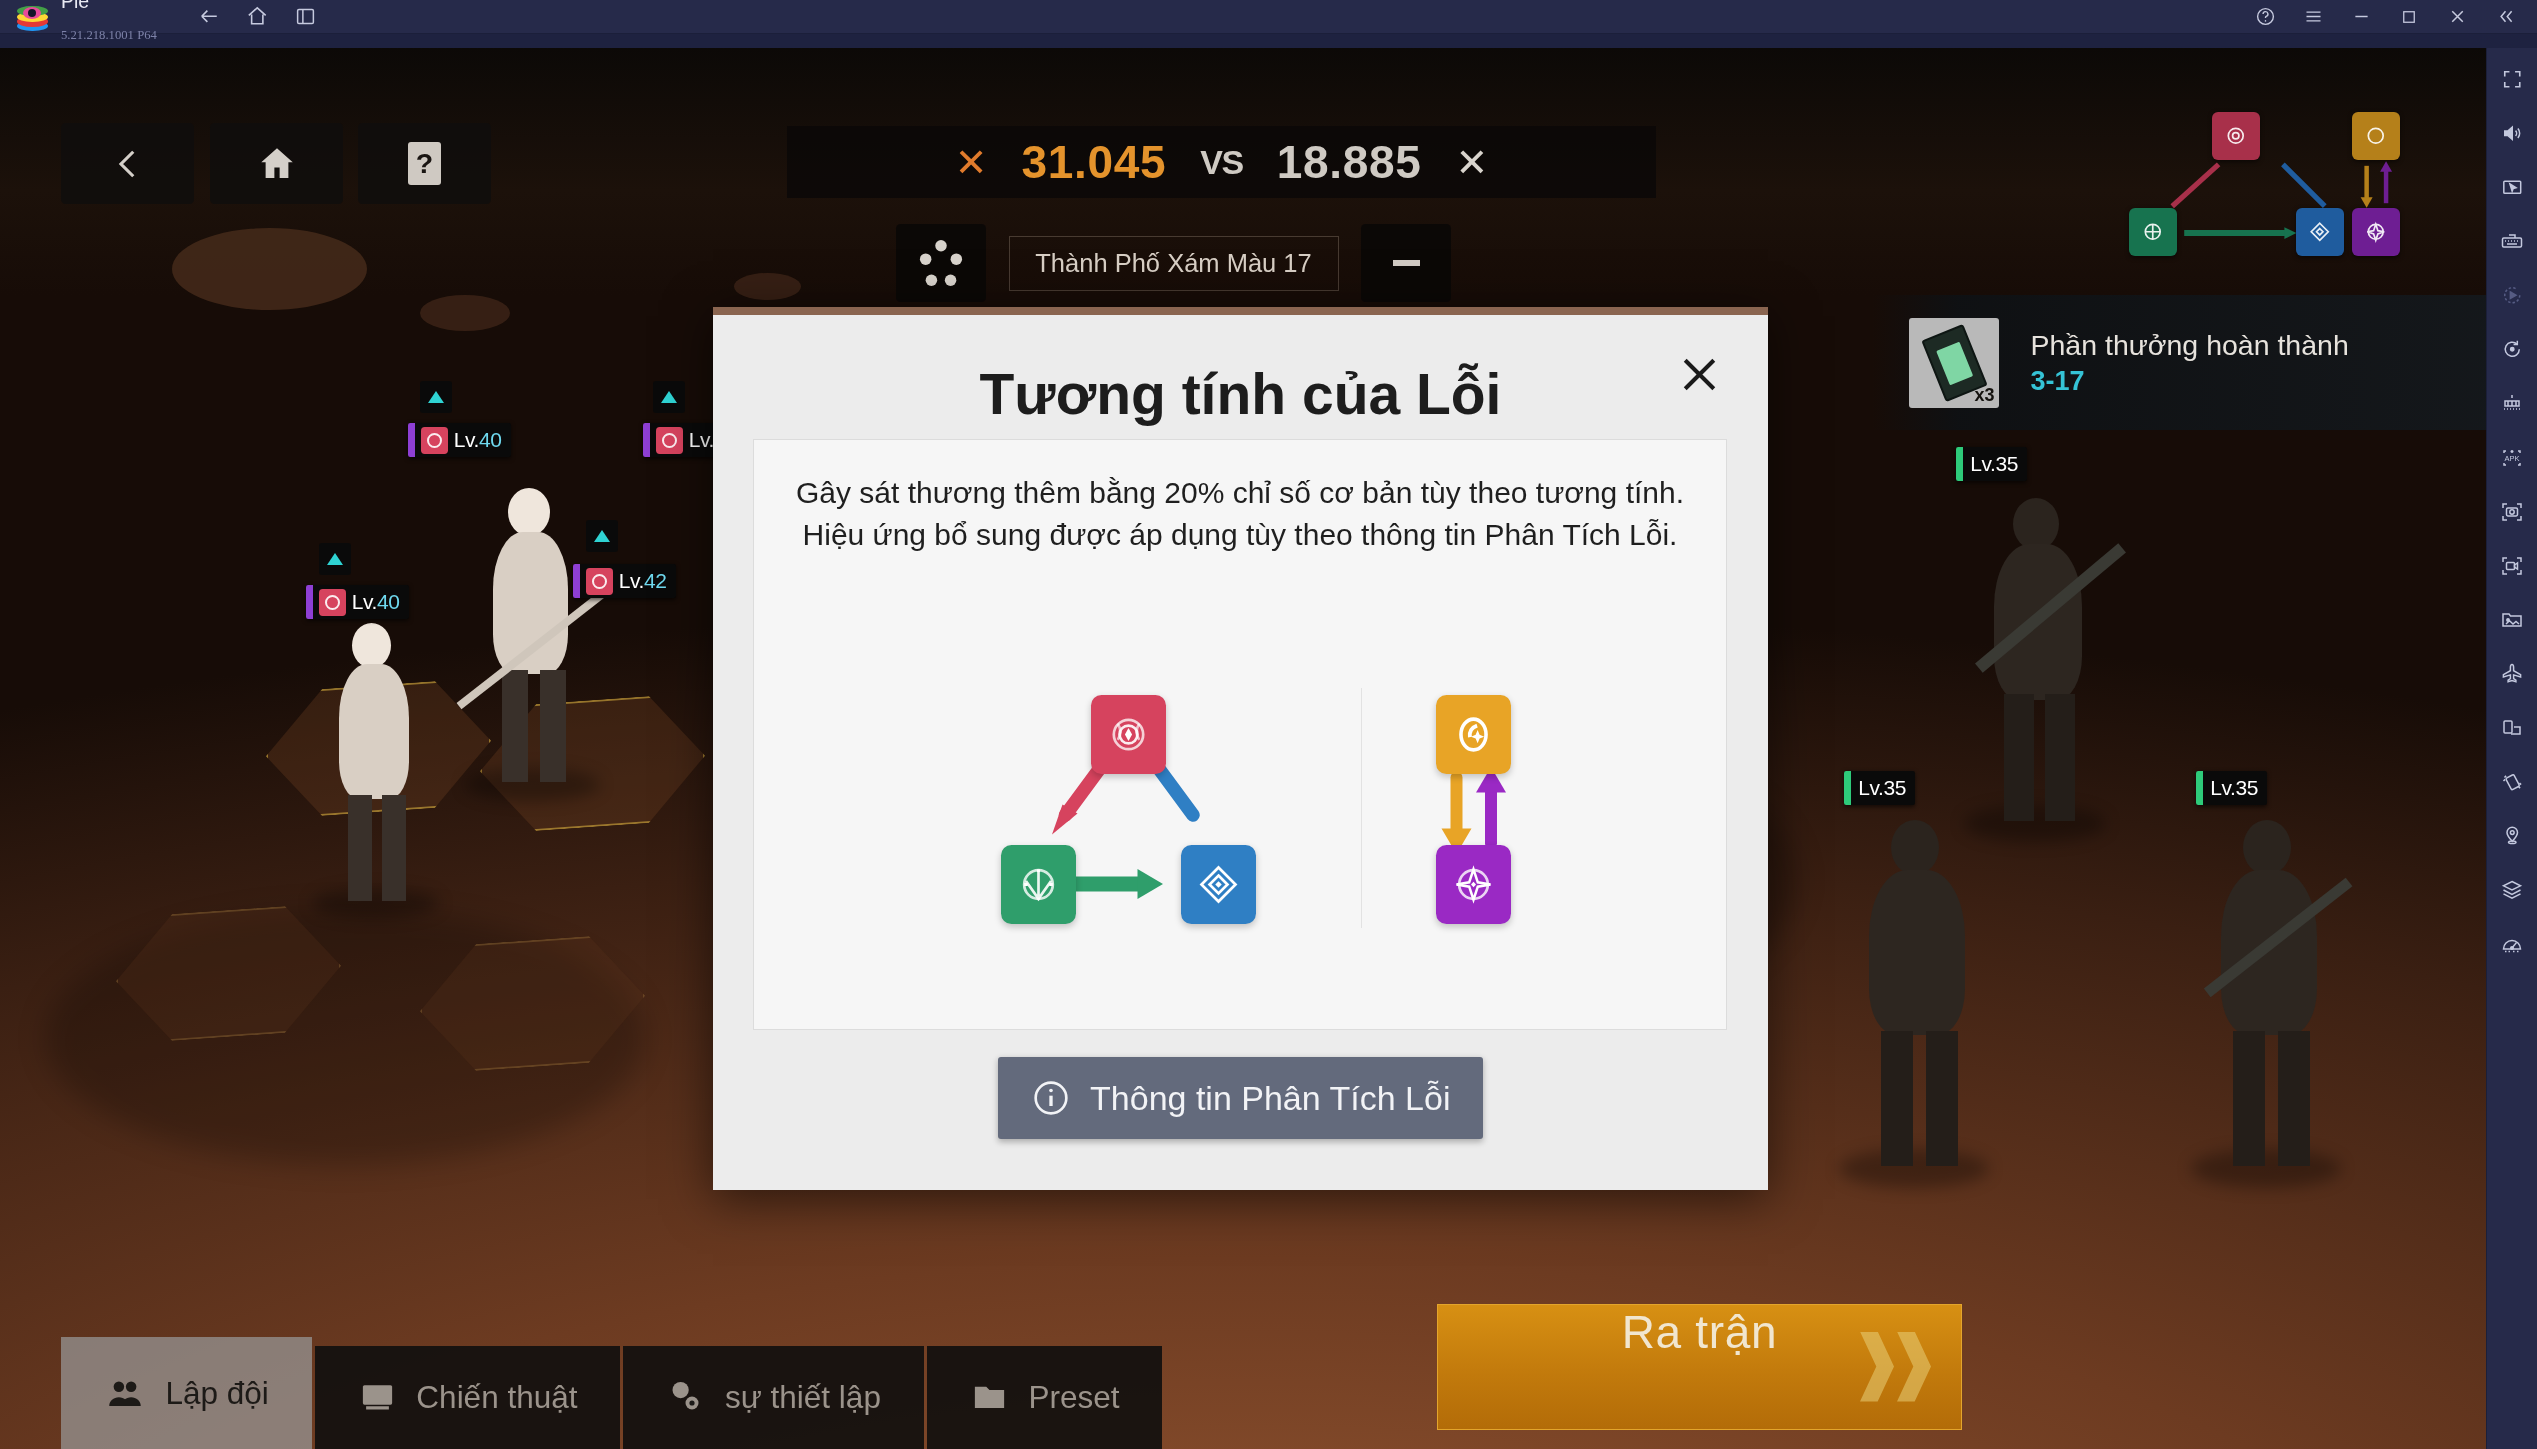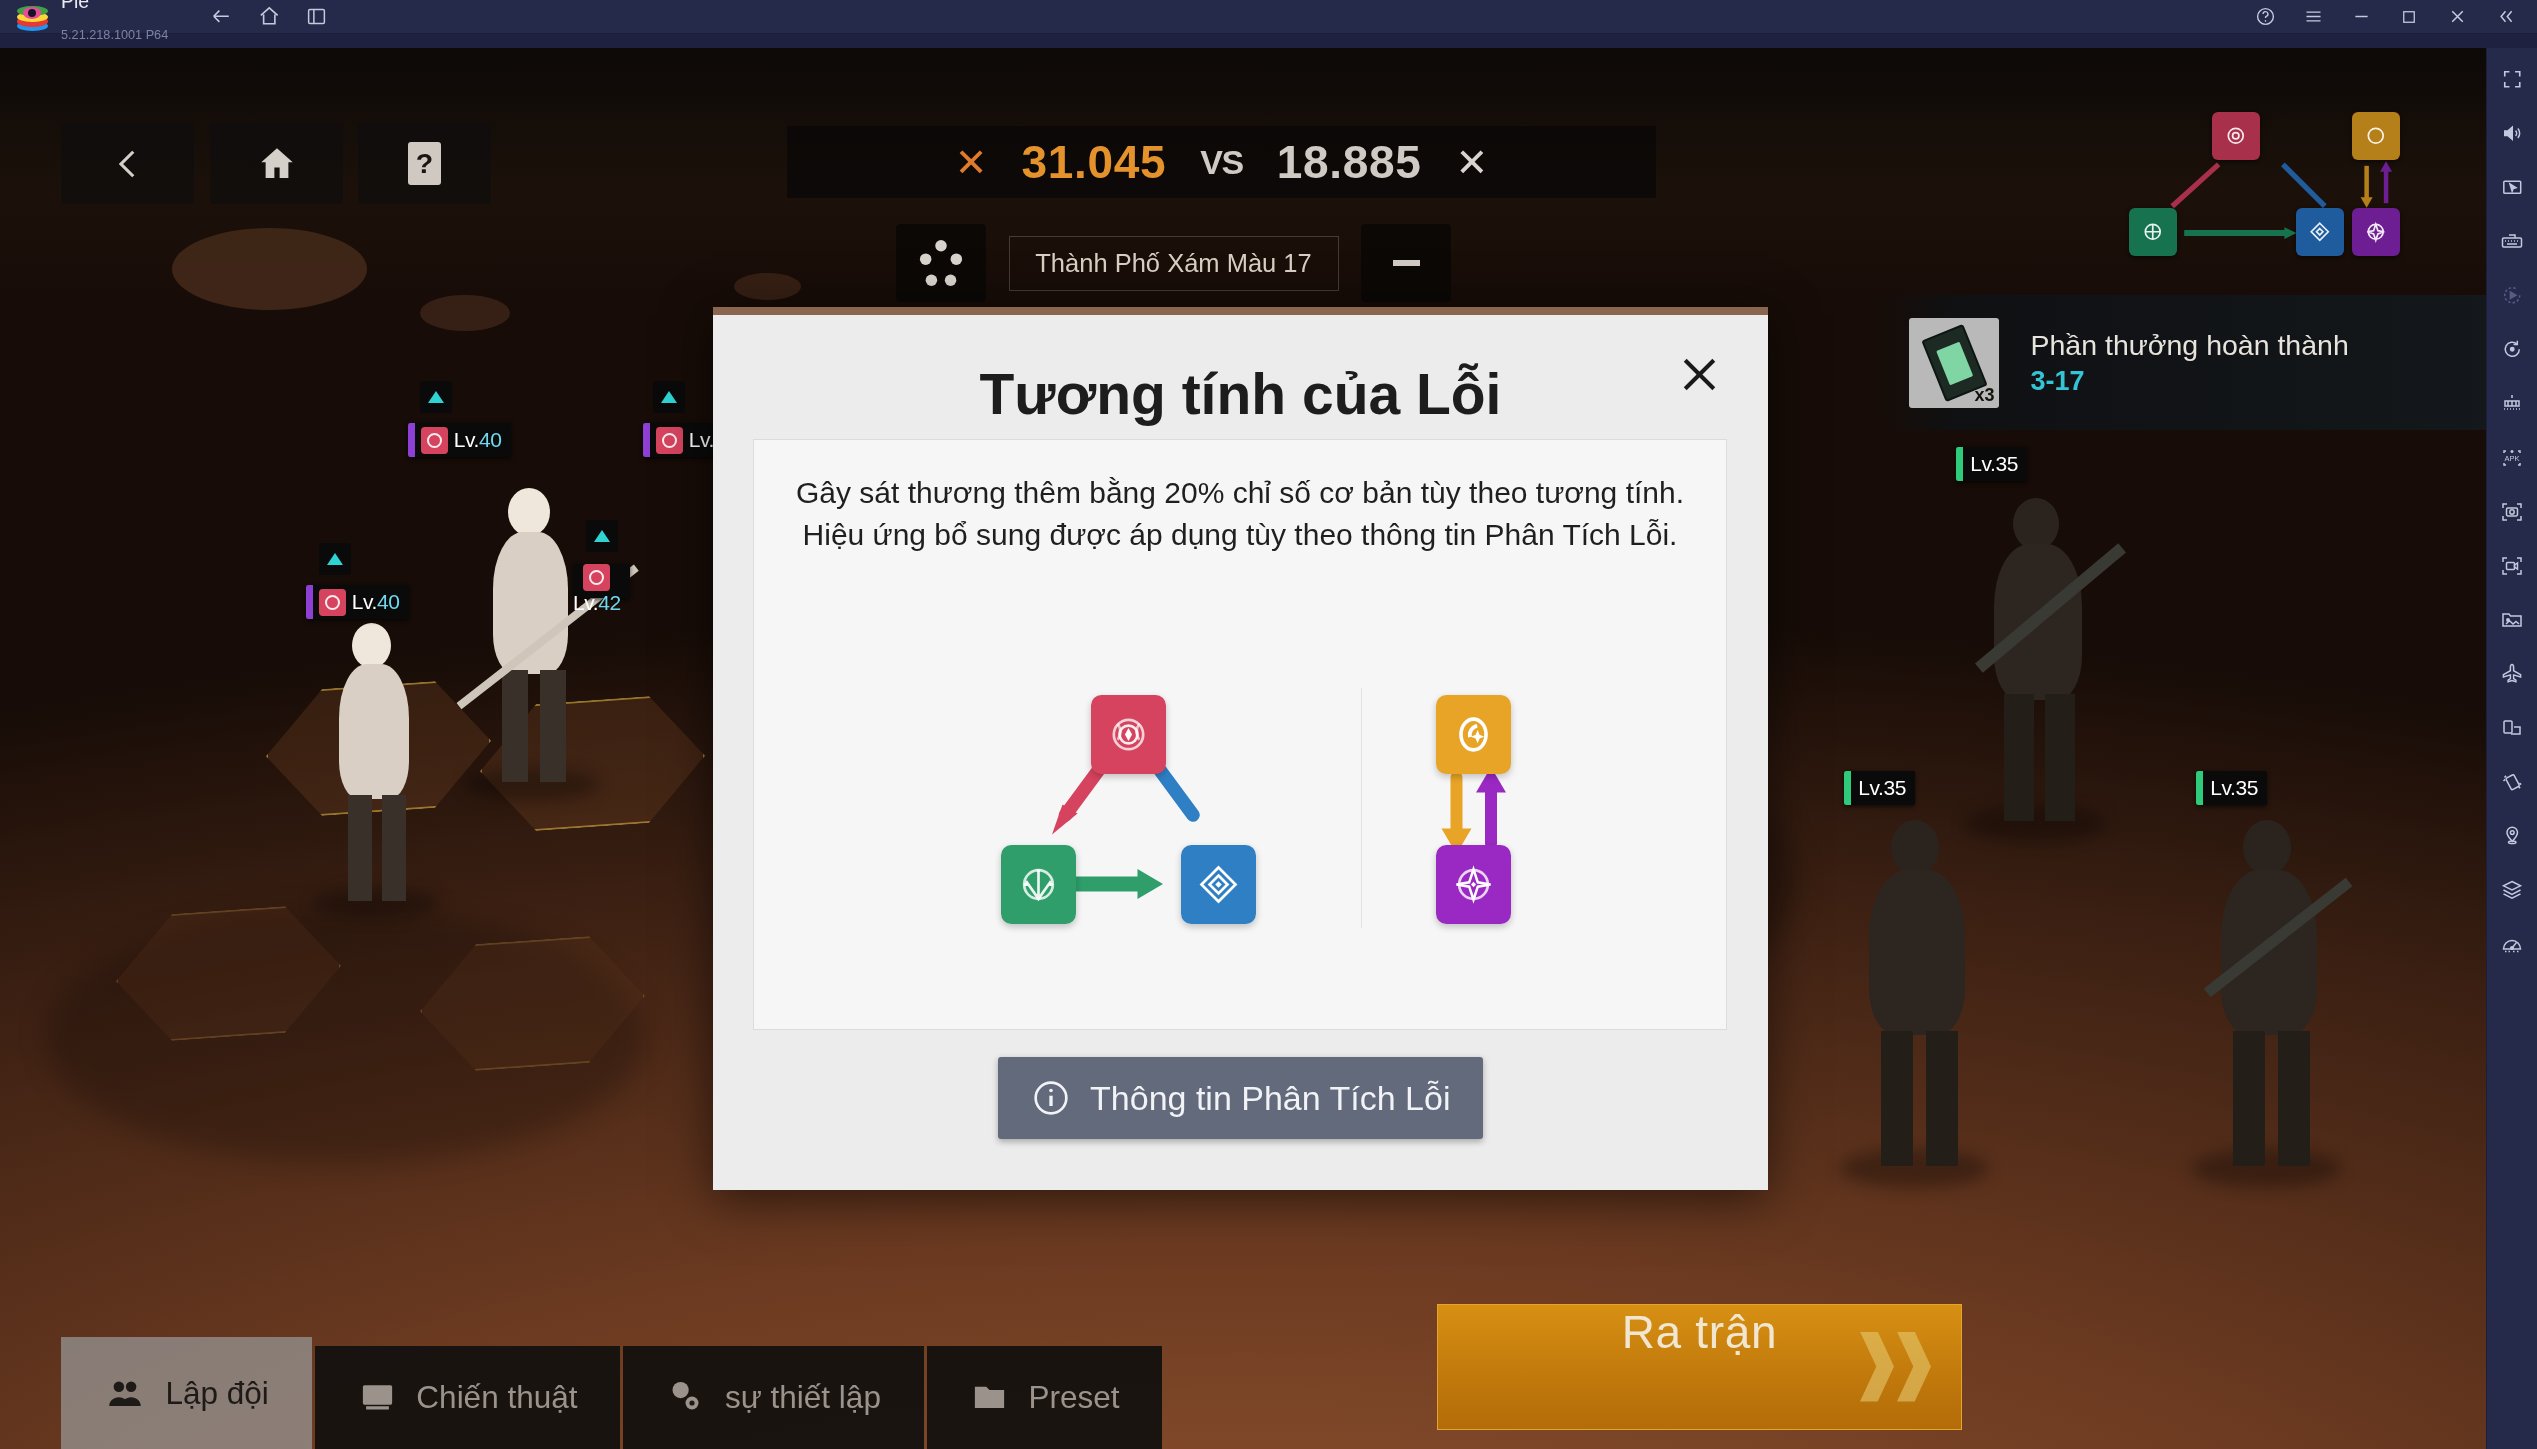--- a/index.html
+++ b/index.html
@@ -36,21 +36,21 @@
     width: 18px; height: 12px; border-radius: 50%;
     background: #e84a9a;
   }
   #app-logo .pupil {
     position: absolute; top: 9.7px; left: 12.7px;
     width: 8.2px; height: 8.2px; border-radius: 50%;
     background: #141428;
   }
   #app-title-wrap { margin-left: 12px; line-height: 1.05; }
   #app-name { color: #e9eaf4; font-size: 19.5px; }
-  #app-version { color: #7d82a8; font-size: 12.7px; margin-top: 18px; }
+  #app-version { color: #7d82a8; font-size: 12.7px; margin-top: 18px; font-family: Liberation Serif, serif; }
   .tb-icon {
     width: 42px; height: 36px; margin-left: 6px;
     display: flex; align-items: center; justify-content: center;
     color: #c6cadf;
   }
   #tb-nav { display: flex; margin-left: 25.5px; }
   #tb-right { margin-left: auto; display: flex; padding-right: 12px; }
   .tb-icon svg { display: block; }
 
   
@@ -500,21 +500,21 @@
     <div class="accent"></div>
       <div class="elem">
         <div class="ring"></div>
       </div>
     <div class="lvtext">Lv.<span class="num">40</span></div>
   </div>
 
   <div class="uparrow" style="left:586px; top:472px;">
       <i></i>
     </div>
-  <div class="lvbadge ally" style="left:573px; top:516px;flex-direction:column;">
+  <div class="lvbadge ally" style="left:573px; top:516px;">
     <div class="accent"></div>
       <div class="elem">
         <div class="ring"></div>
       </div>
     <div class="lvtext">Lv.<span class="num">42</span></div>
   </div>
 
   <div class="char" style="left:1949px; top:442px; width:180px; height:352px;">
     <div class="shadow" style="left:15px; top:315px; width:142px; height:37px;"></div>
     <div class="head" style="left:64px; top:7.5px; width:46px; height:52px;"></div>

